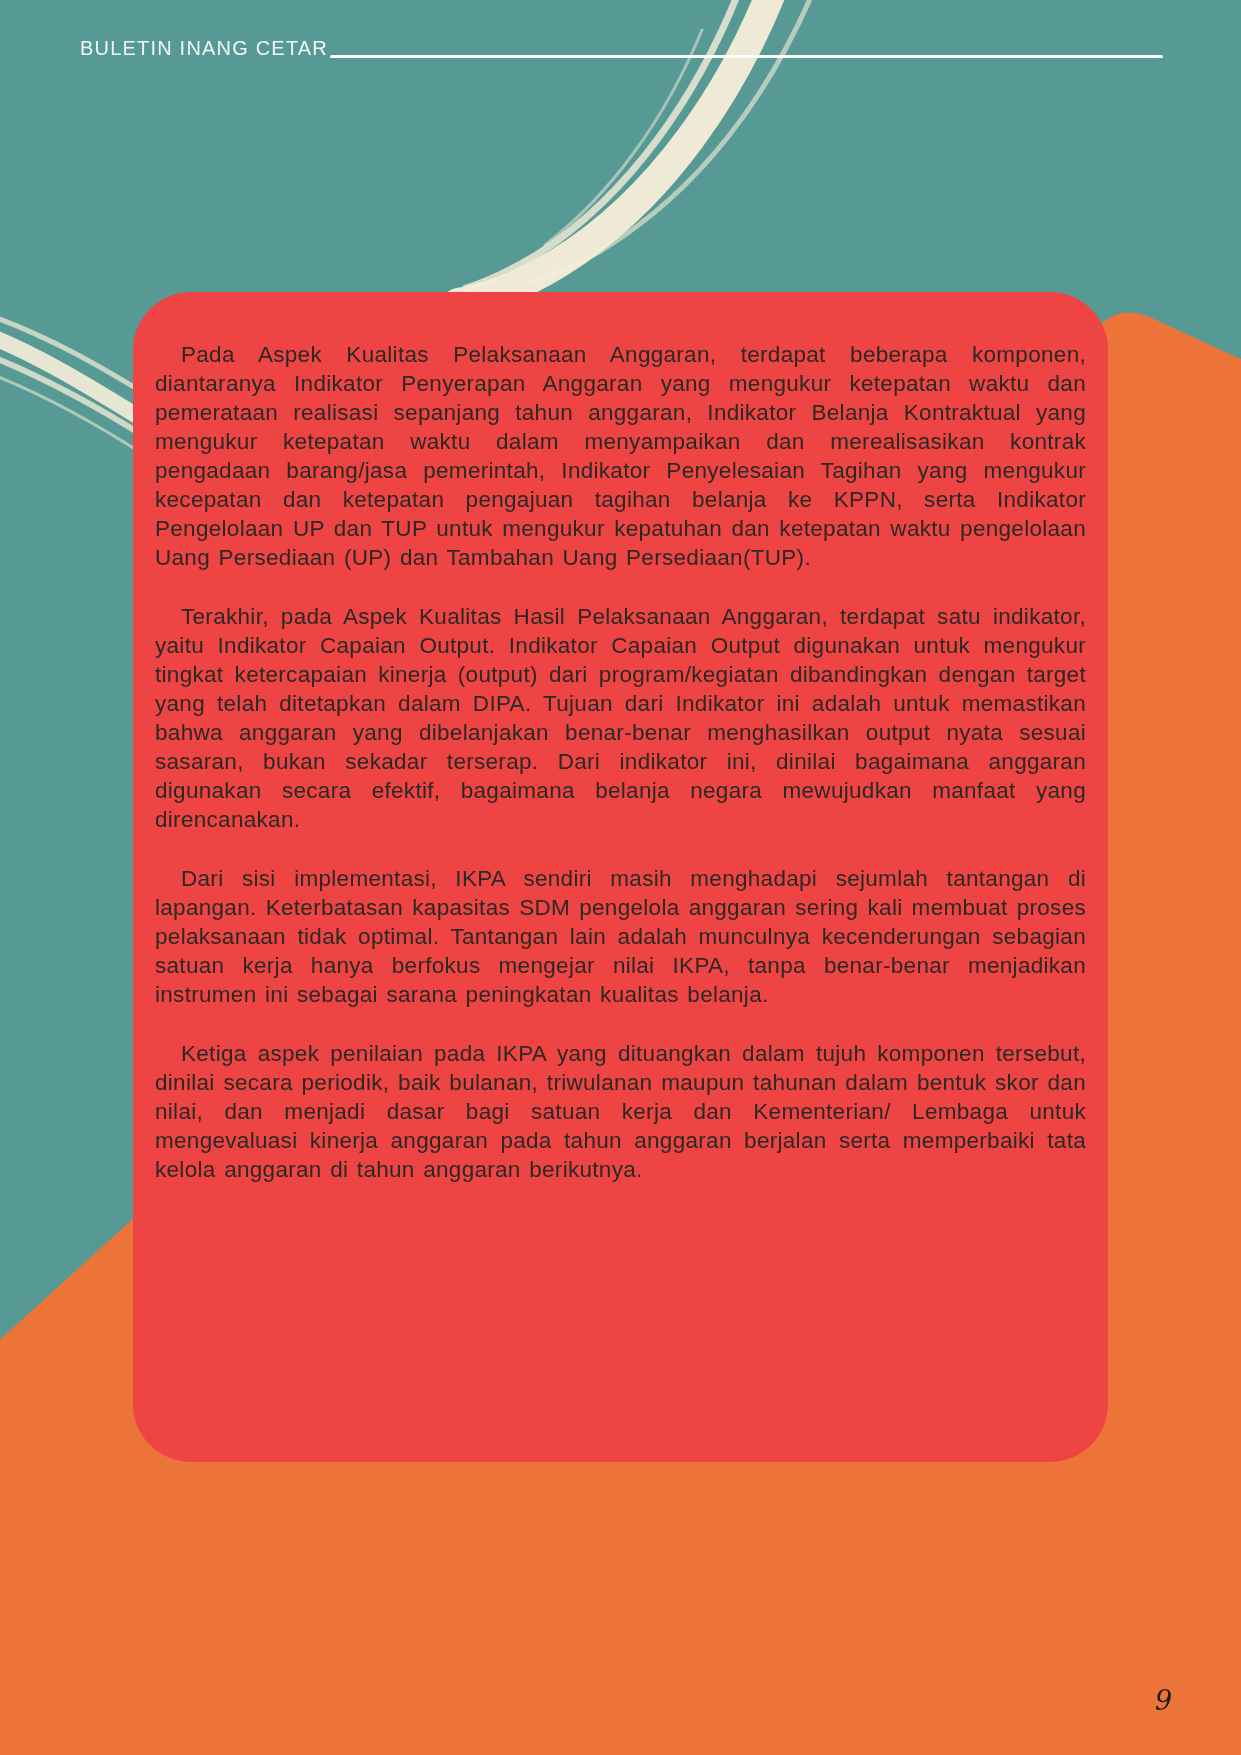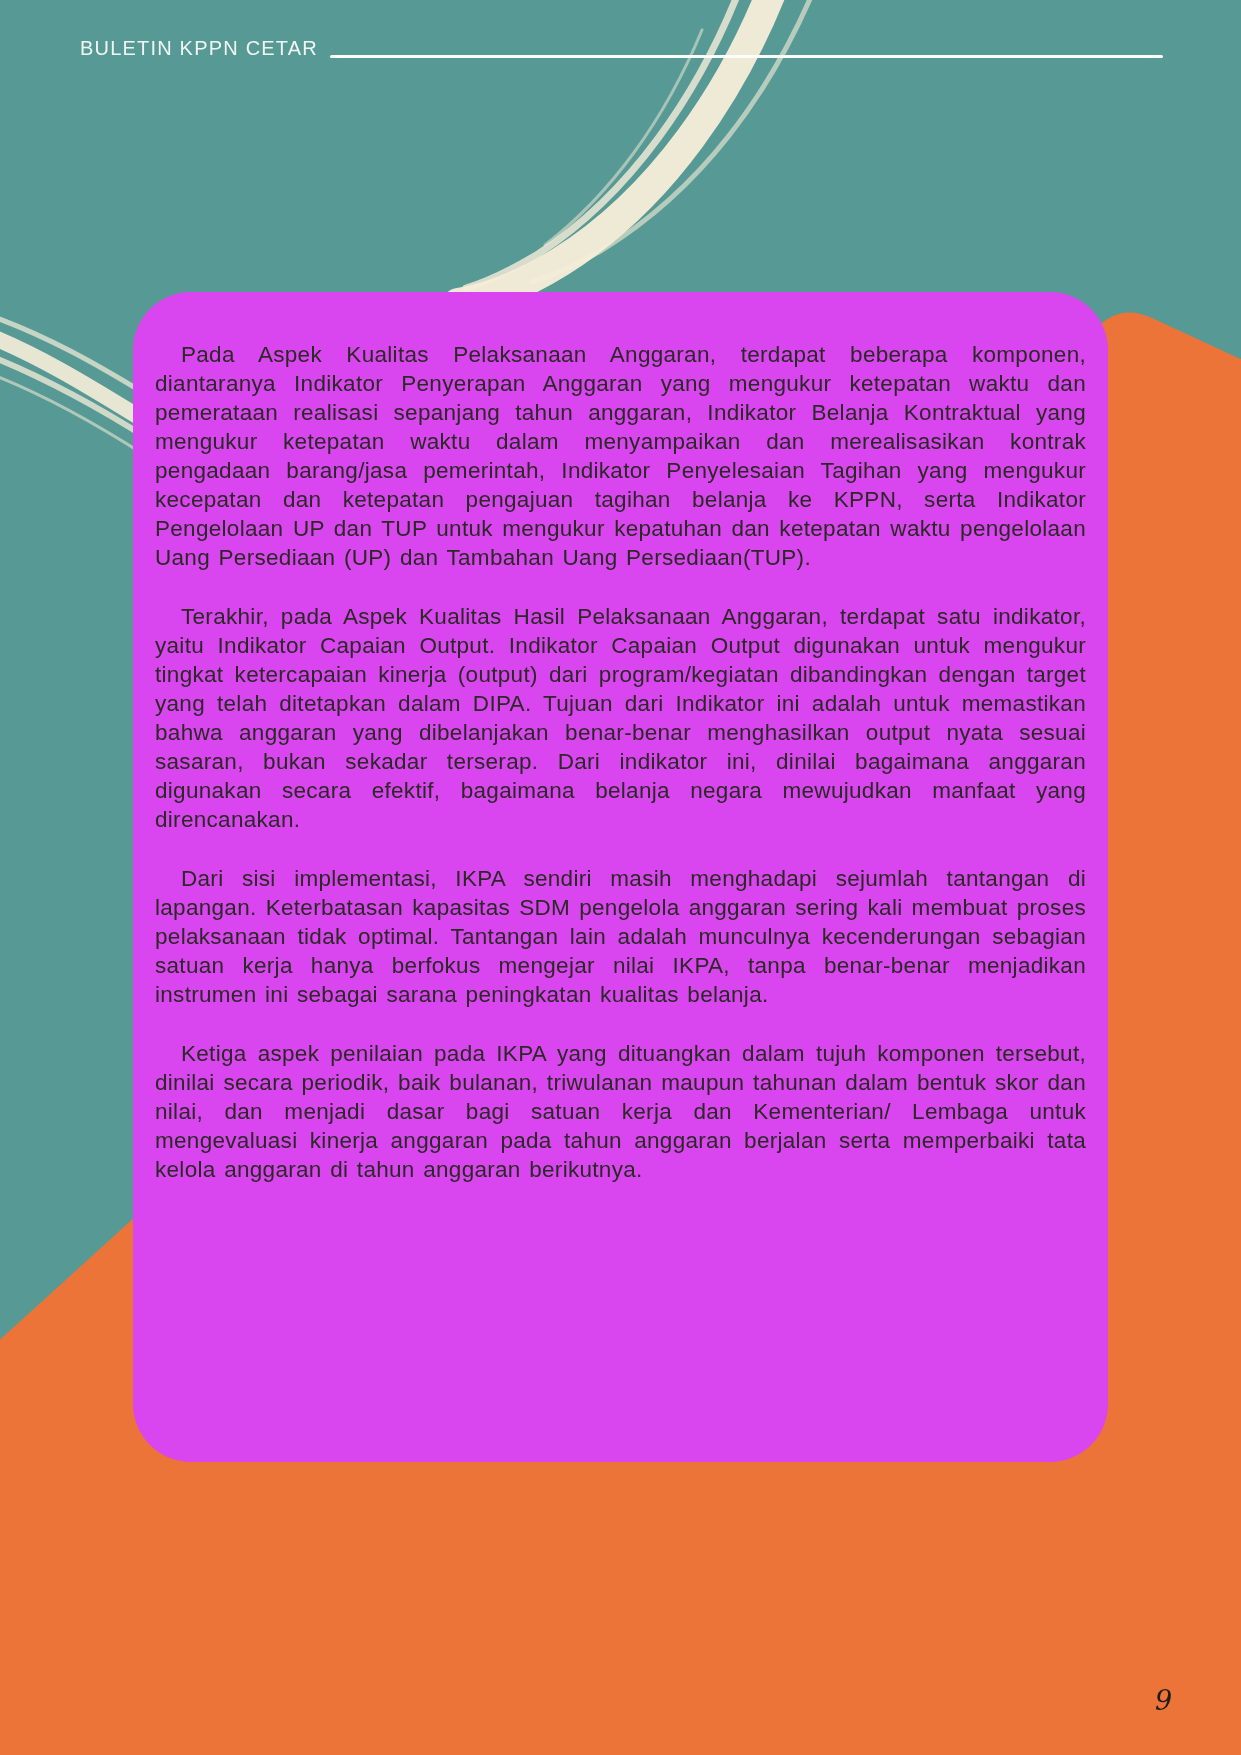--- a/index.html
+++ b/index.html
@@ -29,21 +29,21 @@
   .page-header .rule {
     position: absolute; left: 330px; top: 55px;
     width: 833px; height: 3px;
     background: #fcfefc;
     border-radius: 2px;
   }
   .content-card {
     position: absolute;
     left: 133px; top: 292px;
     width: 975px; height: 1170px;
-    background: #d946ef;
+    background: #ef4444;
     border-radius: 58px;
     z-index: 2;
     box-sizing: border-box;
     padding: 48px 22px 15px 22px;
   }
   .content-card p {
     margin: 0 0 30px 0;
     color: #2b2925;
     font-size: 22.5px;
     line-height: 29px;
@@ -79,21 +79,21 @@
 
   <g stroke="#f7eed9" fill="none" stroke-linecap="round">
     <path d="M -20 332 C 40 355 95 390 152 425" stroke-width="16" opacity="0.9"></path>
     <path d="M -20 312 C 45 334 100 366 152 398" stroke-width="5" opacity="0.7"></path>
     <path d="M -20 352 C 40 375 95 405 150 440" stroke-width="6" opacity="0.75"></path>
     <path d="M -20 370 C 35 390 90 420 146 456" stroke-width="3" opacity="0.55"></path>
   </g>
 </svg>
 
 <header class="page-header">
-  <div class="title">BULETIN KPPN CETAR</div>
+  <div class="title">BULETIN INANG CETAR</div>
   <div class="rule"></div>
 </header>
 
 <main class="content-card">
   <p>Pada Aspek Kualitas Pelaksanaan Anggaran, terdapat beberapa komponen, diantaranya Indikator Penyerapan Anggaran yang mengukur ketepatan waktu dan pemerataan realisasi sepanjang tahun anggaran, Indikator Belanja Kontraktual yang mengukur ketepatan waktu dalam menyampaikan dan merealisasikan kontrak pengadaan barang/jasa pemerintah, Indikator Penyelesaian Tagihan yang mengukur kecepatan dan ketepatan pengajuan tagihan belanja ke KPPN, serta Indikator Pengelolaan UP dan TUP untuk mengukur kepatuhan dan ketepatan waktu pengelolaan Uang Persediaan (UP) dan Tambahan Uang Persediaan(TUP).</p>
   <p>Terakhir, pada Aspek Kualitas Hasil Pelaksanaan Anggaran, terdapat satu indikator, yaitu Indikator Capaian Output. Indikator Capaian Output digunakan untuk mengukur tingkat ketercapaian kinerja (output) dari program/kegiatan dibandingkan dengan target yang telah ditetapkan dalam DIPA. Tujuan dari Indikator ini adalah untuk memastikan bahwa anggaran yang dibelanjakan benar-benar menghasilkan output nyata sesuai sasaran, bukan sekadar terserap. Dari indikator ini, dinilai bagaimana anggaran digunakan secara efektif, bagaimana belanja negara mewujudkan manfaat yang direncanakan.</p>
   <p>Dari sisi implementasi, IKPA sendiri masih menghadapi sejumlah tantangan di lapangan. Keterbatasan kapasitas SDM pengelola anggaran sering kali membuat proses pelaksanaan tidak optimal. Tantangan lain adalah munculnya kecenderungan sebagian satuan kerja hanya berfokus mengejar nilai IKPA, tanpa benar-benar menjadikan instrumen ini sebagai sarana peningkatan kualitas belanja.</p>
   <p>Ketiga aspek penilaian pada IKPA yang dituangkan dalam tujuh komponen tersebut, dinilai secara periodik, baik bulanan, triwulanan maupun tahunan dalam bentuk skor dan nilai, dan menjadi dasar bagi satuan kerja dan Kementerian/ Lembaga untuk mengevaluasi kinerja anggaran pada tahun anggaran berjalan serta memperbaiki tata kelola anggaran di tahun anggaran berikutnya.</p>
 </main>
 

